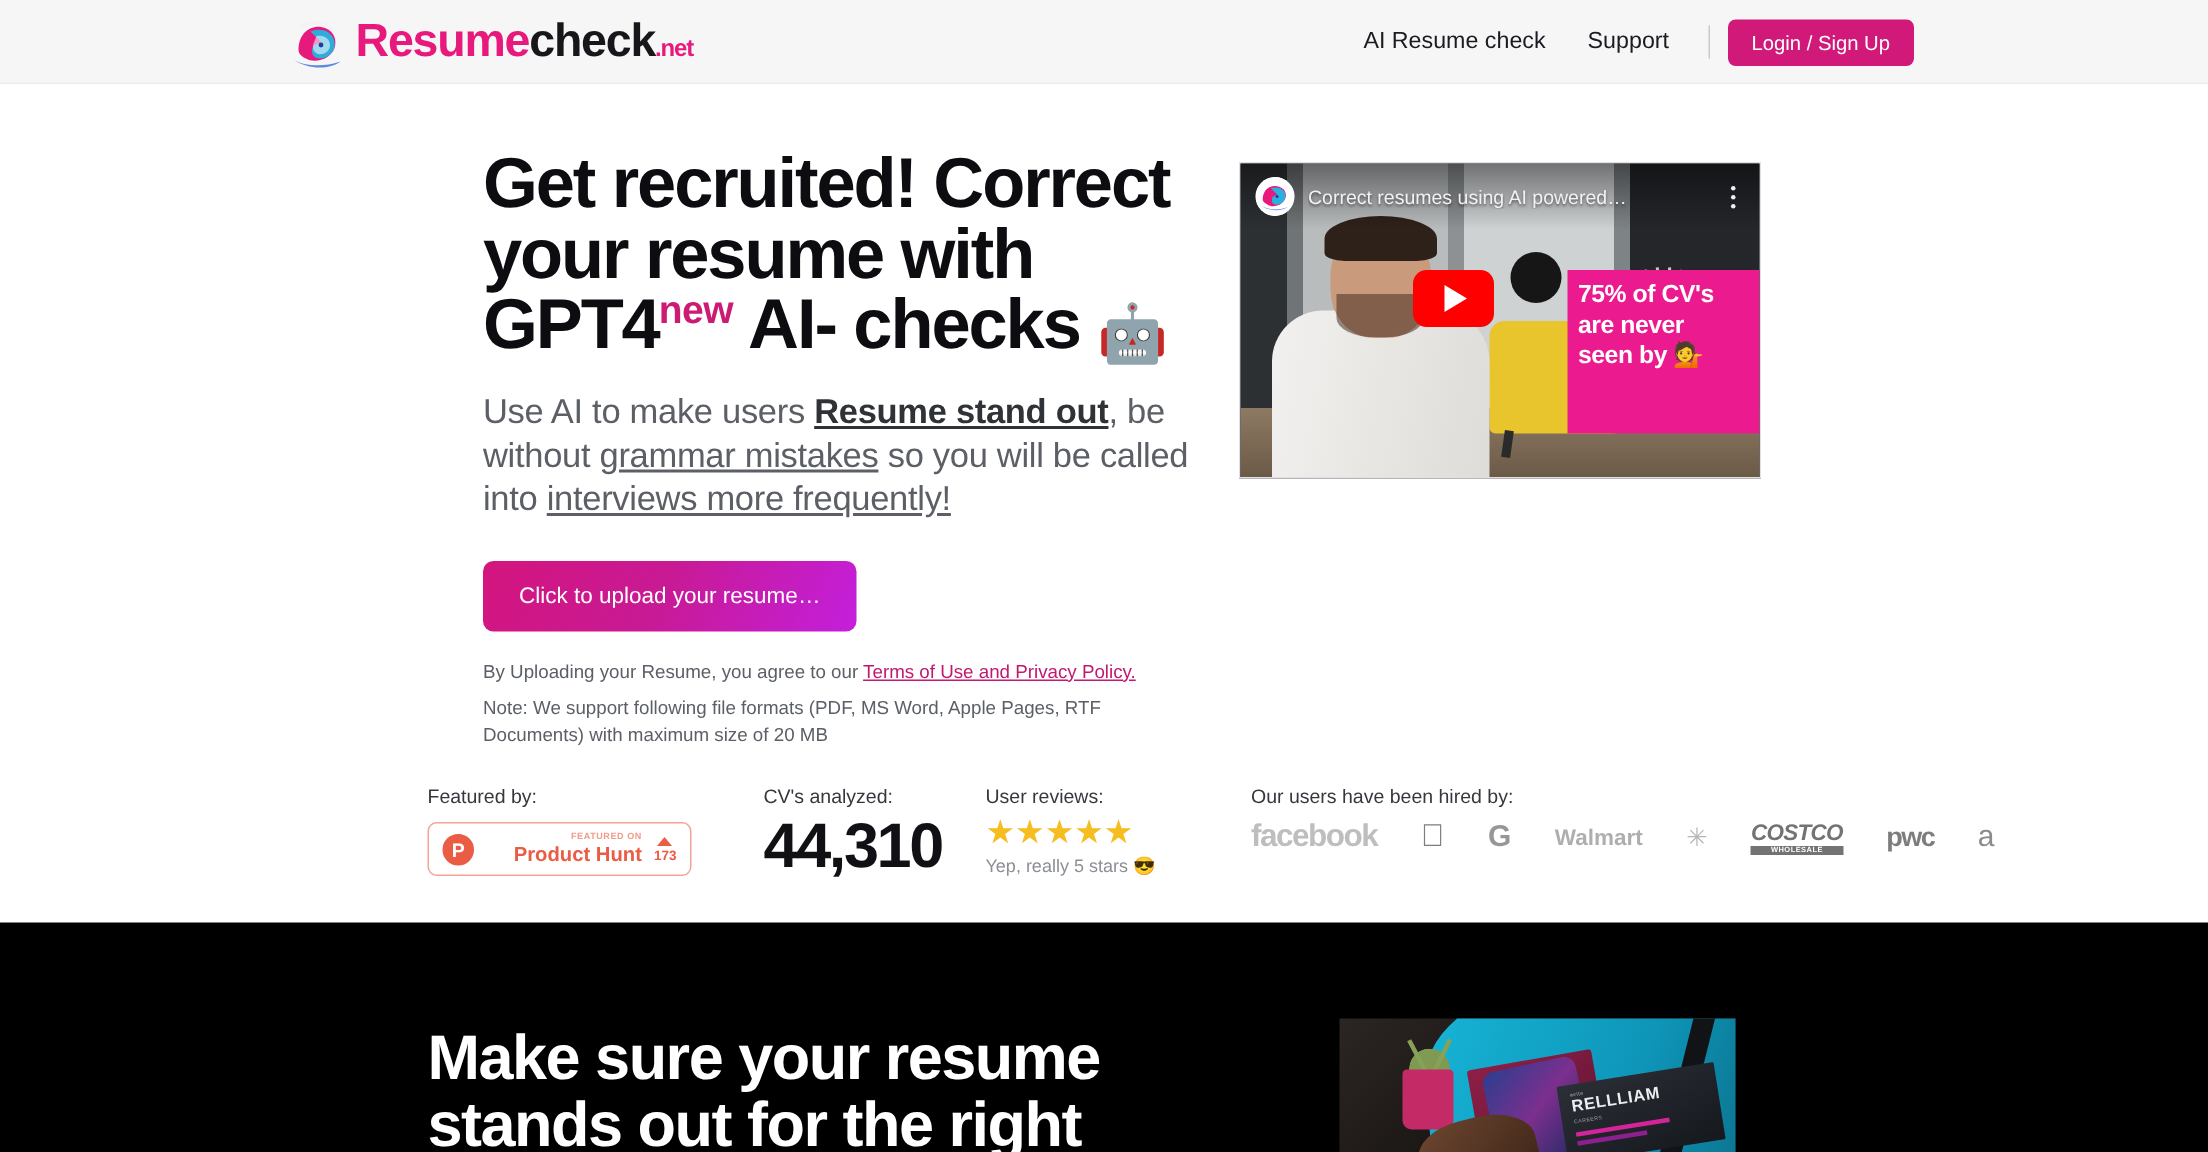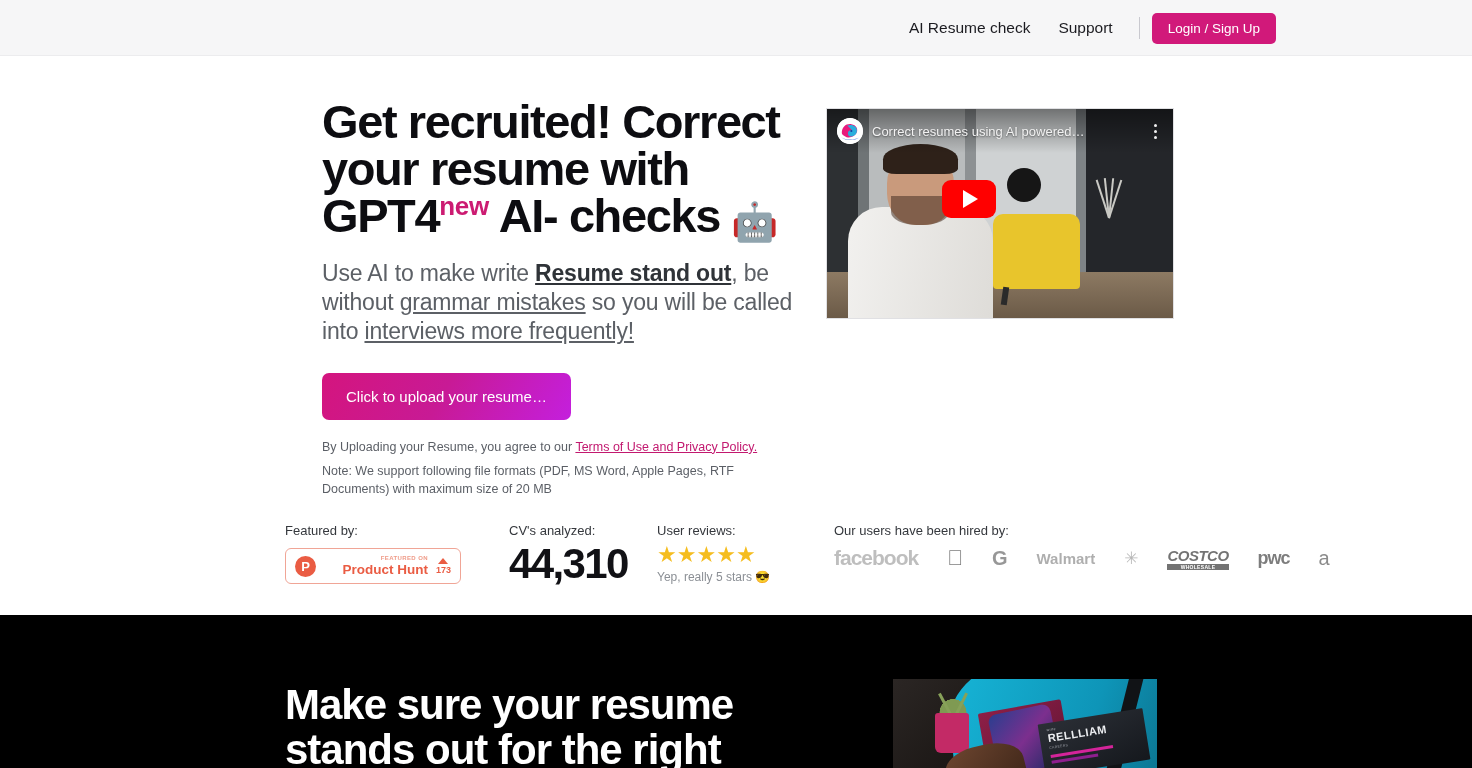--- a/index.html
+++ b/index.html
@@ -286,40 +286,55 @@
     background: linear-gradient(140deg,#6d4630,#3e2518); border-radius: 40% 46% 30% 36%;
     transform: rotate(-14deg);
   }
 </style>
 </head>
 <body>
 
 <div class="page">
 
   <div class="header">
+    <div class="logo-wrap">
+      <div class="logo-mark">
+        <svg width="38" height="38" viewBox="0 0 38 38">
+          <path d="M6 22 C6 12,13 6,21 7 C29 8,32 15,30 21 C28 27,20 31,13 29 C8 27,6 25,6 22Z" fill="#e8197d"></path>
+          <path d="M14 10 C21 7,29 10,30 17 C31 23,26 28,20 28 C17 28,15 26,15 23 C15 19,19 17,22 18" fill="#16c0e8" opacity="0.88"></path>
+          <path d="M18 13 C23 12,27 15,27 19 C27 23,23 26,19 25 C16 24,15 21,16 18Z" fill="#ffffff" opacity="0.55"></path>
+          <circle cx="21" cy="19" r="1.6" fill="#1c3fa0"></circle>
+          <path d="M3 29 C10 33,22 34,34 30 C26 36,12 35,3 29Z" fill="#2a64d8" opacity="0.75"></path>
+          <path d="M9 6 C15 3,24 4,28 8" stroke="#f3f3f5" stroke-width="2.4" fill="none" stroke-linecap="round"></path>
+        </svg>
+      </div>
+      <div class="logo-text">
+        <span class="p1">Resume</span><span class="p2">check</span><span class="p3">.net</span>
+      </div>
+    </div>
 
     <nav class="nav">
       <a href="#">AI Resume check</a>
       <a href="#">Support</a>
       <span class="nav-divider"></span>
       <button class="btn-login">Login / Sign Up</button>
     </nav>
   </div>
 
   <div class="hero">
 
     <div class="hero-left">
       <h1 class="headline">
         <span>Get recruited! Correct your</span>
         <span>resume with GPT4</span><span class="new">new</span><span> AI-</span>
         <span>checks </span><span class="robot">🤖</span>
       </h1>
 
       <p class="subhead">
-        <span>Use AI to make write </span><b>Resume stand out</b><span>, be without </span><u>grammar mistakes</u><span> so you will be called into </span><u>interviews more frequently!</u>
+        <span>Use AI to make users </span><b>Resume stand out</b><span>, be without </span><u>grammar mistakes</u><span> so you will be called into </span><u>interviews more frequently!</u>
       </p>
 
       <button class="btn-upload">Click to upload your resume…</button>
 
       <p class="legal">
         <span>By Uploading your Resume, you agree to our </span><a href="#">Terms of Use and Privacy Policy.</a>
       </p>
 
       <p class="note">Note: We support following file formats (PDF, MS Word, Apple Pages, RTF Documents) with maximum size of 20 MB</p>
     </div>
@@ -334,20 +349,25 @@
             <i style="transform:rotate(-6deg)"></i>
           <i style="transform:rotate(6deg)"></i>
             <i style="transform:rotate(18deg)"></i>
         </div>
         <div class="vid-chair"></div>
         <div class="vid-person">
           <div class="vid-shirt"></div>
           <div class="vid-head"></div>
           <div class="vid-beard"></div>
           <div class="vid-hair"></div>
+        </div>
+        <div class="vid-overlay-box">
+          <span>75% of CV's</span>
+          <span>are never</span>
+          <span>seen by 💁</span>
         </div>
       </div>
 
       <div class="vid-topbar">
         <div class="vid-avatar">
           <svg width="26" height="26" viewBox="0 0 38 38">
             <circle cx="19" cy="19" r="19" fill="#ffffff"></circle>
             <path d="M7 22 C7 13,13 8,21 9 C28 10,31 16,29 21 C27 26,20 30,14 28 C9 26,7 24,7 22Z" fill="#e8197d"></path>
             <path d="M15 11 C21 9,28 11,29 17 C30 23,25 27,20 27 C17 27,16 25,16 22 C16 19,19 17,22 18" fill="#16c0e8" opacity="0.9"></path>
             <circle cx="21" cy="19" r="1.5" fill="#1c3fa0"></circle>

